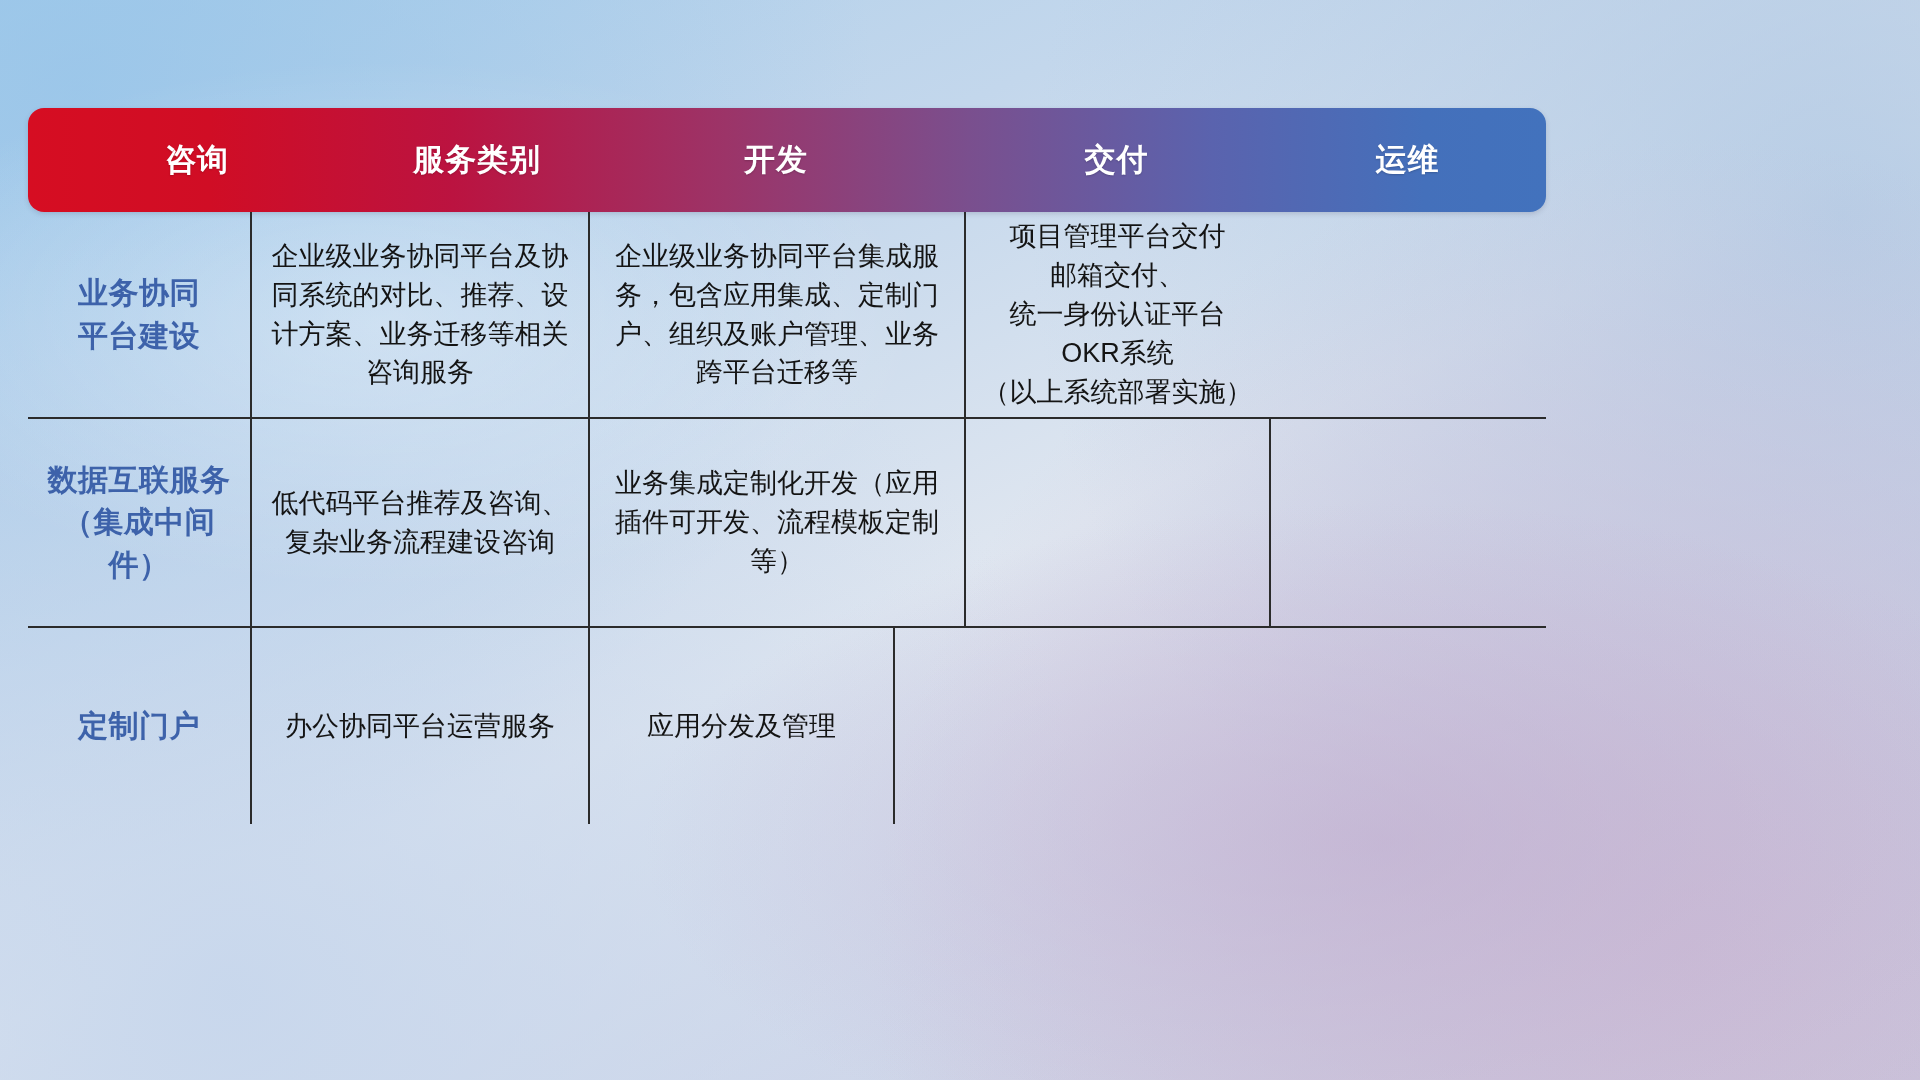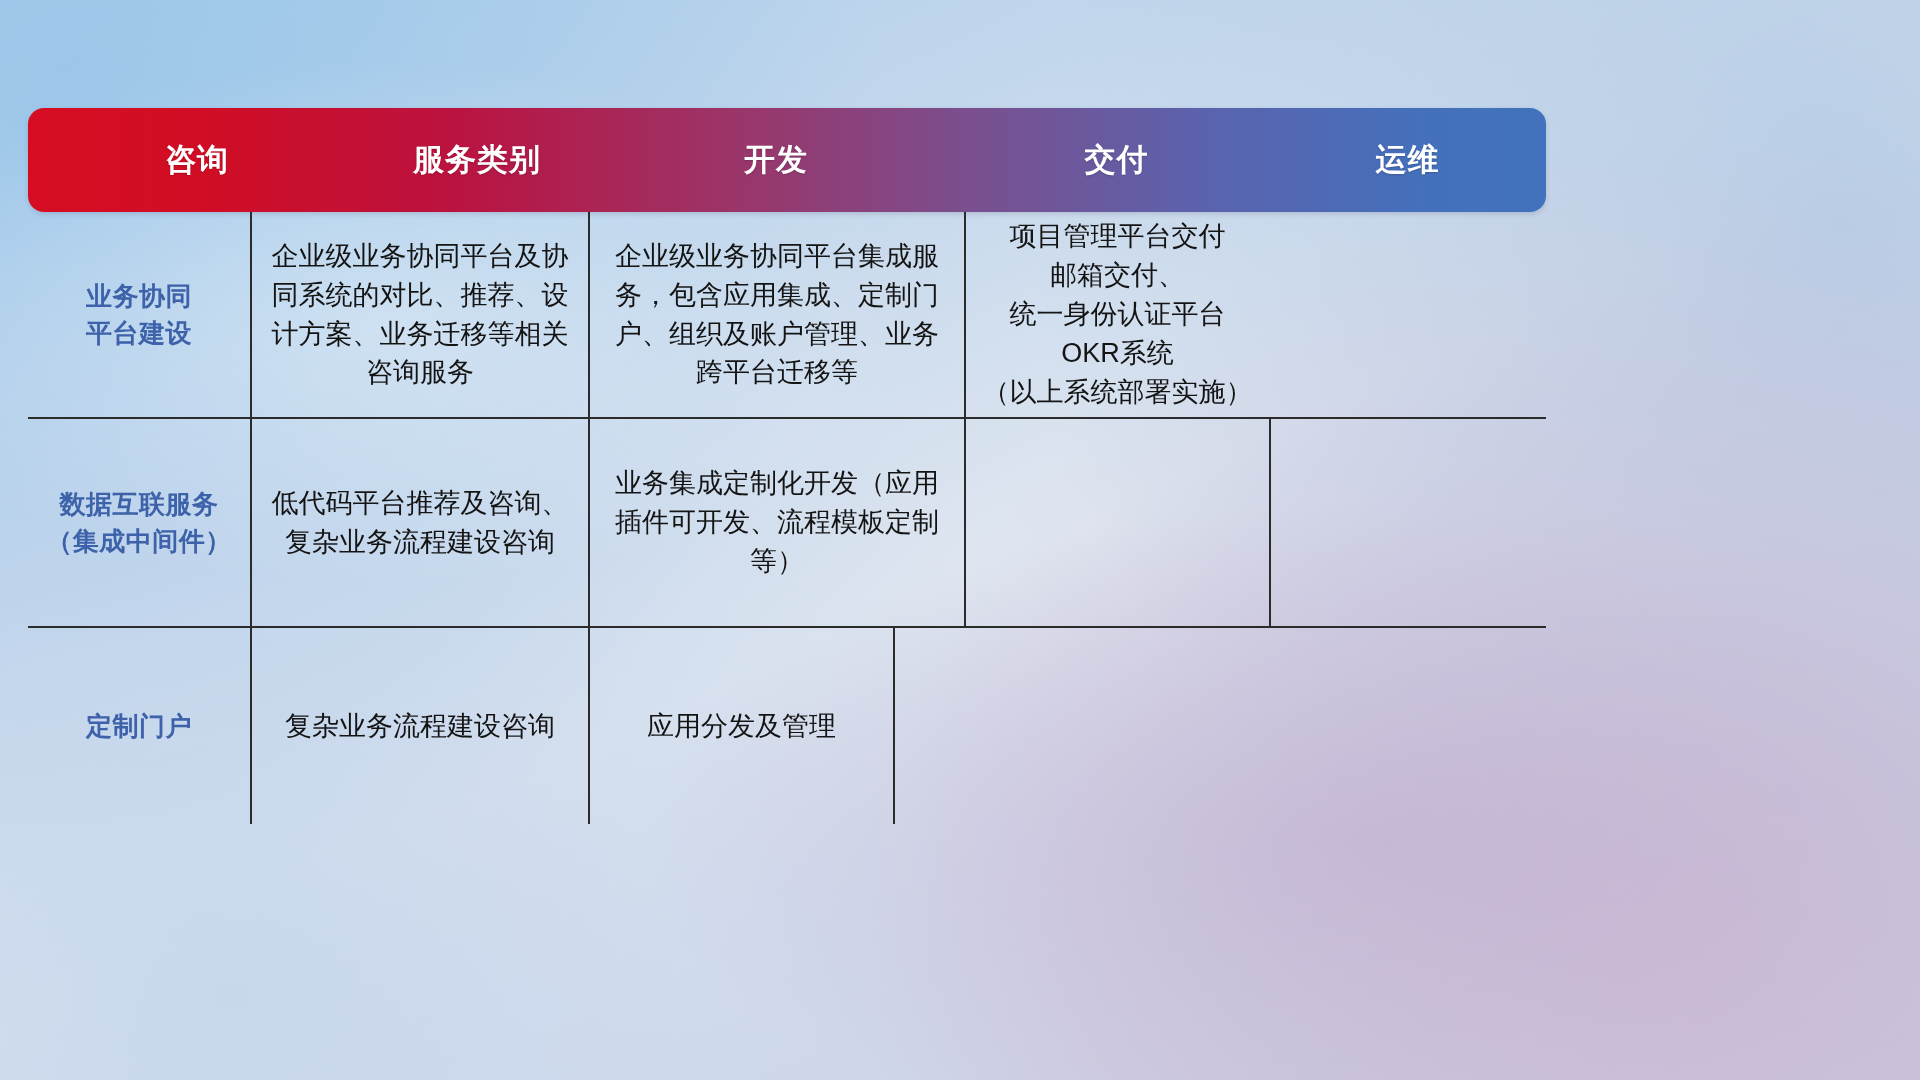--- a/index.html
+++ b/index.html
@@ -75,21 +75,21 @@
   .c3{width:376px;}
   .c4{width:305px;}
   .c5{width:277px;}
 
   .r1{height:205px;}
   .r2{height:207px;}
   .r3{height:196px;}
 
   .rowlabel{
     color:#3d62aa;
-    font-size:26px;
+    font-size:30px;
     font-weight:bold;
     line-height:1.42;
     letter-spacing:.5px;
   }
   .celltext{
     color:#141414;
     font-size:27px;
     line-height:1.44;
   }
 </style>
@@ -121,19 +121,19 @@
     <div class="row r2">
       <div class="cell c1 rowlabel">数据互联服务<br>（集成中间件）</div>
       <div class="cell c2 celltext divider">低代码平台推荐及咨询、复杂业务流程建设咨询</div>
       <div class="cell c3 celltext divider">业务集成定制化开发（应用插件可开发、流程模板定制等）</div>
       <div class="cell c4 celltext divider"></div>
       <div class="cell c5 celltext divider"></div>
     </div>
 
     <div class="row r3">
       <div class="cell c1 rowlabel">定制门户</div>
-      <div class="cell c2 celltext divider">复杂业务流程建设咨询</div>
+      <div class="cell c2 celltext divider">办公协同平台运营服务</div>
       <div class="cell c4 celltext divider">应用分发及管理</div>
       <div class="cell c5 celltext divider"></div>
     </div>
 
   </div>
 </div>
 
 </body></html>

